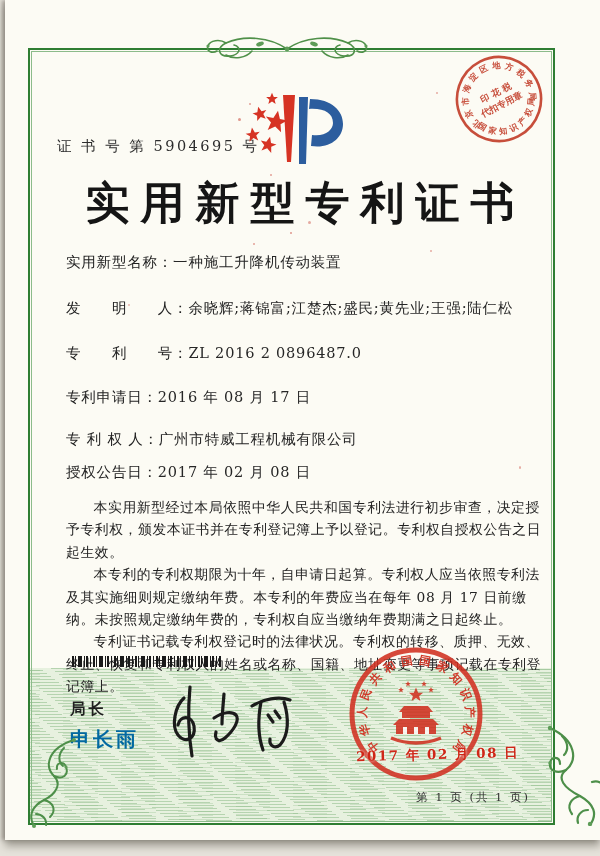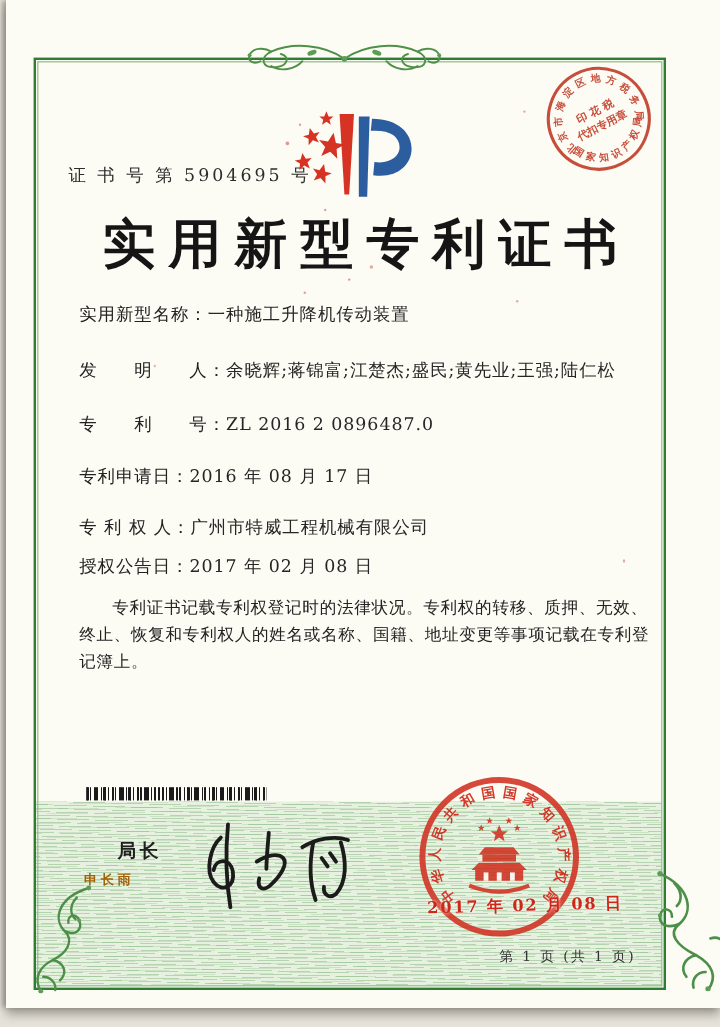--- a/index.html
+++ b/index.html
@@ -45,22 +45,22 @@
     position:absolute;left:66px;top:496px;width:476px;z-index:6;
     font-size:13.8px;line-height:22.4px;color:#232323;letter-spacing:.6px;
   }
   .body-text p{margin:0;text-indent:2em;}
   .barcode{
     position:absolute;left:72px;top:656px;width:150px;height:11px;z-index:6;
     background-image:
       repeating-linear-gradient(90deg,#1a1a1a 0 1px,transparent 1px 3px),
       repeating-linear-gradient(90deg,#1a1a1a 0 2px,transparent 2px 7px);
   }
-  .director-label{position:absolute;left:70px;top:699px;font-size:15.5px;font-weight:600;color:#1f1f1f;letter-spacing:3px;z-index:6;margin-left:28px;}
-  .director-name{position:absolute;left:70px;top:726px;font-size:11px;font-weight:600;color:#a16207;letter-spacing:3px;z-index:6;}
+  .director-label{position:absolute;left:70px;top:699px;font-size:15.5px;font-weight:600;color:#1f1f1f;letter-spacing:3px;z-index:6;}
+  .director-name{position:absolute;left:70px;top:726px;font-size:20px;font-weight:600;color:#0369a1;letter-spacing:3px;z-index:6;}
   .signature{position:absolute;left:162px;top:682px;z-index:7;}
   .seal{position:absolute;left:341px;top:639px;z-index:7;opacity:.95;}
   .date-stamp{
     position:absolute;left:356px;top:746px;z-index:8;color:#cf2617;
     font-size:13.5px;font-weight:bold;letter-spacing:1.5px;transform:rotate(-1.5deg);
     text-shadow:0 0 3px rgba(255,255,255,.9);white-space:nowrap;
   }
   .tax-stamp{position:absolute;left:441px;top:41px;z-index:9;opacity:.92;}
   .footer-page{
     position:absolute;left:30px;top:790px;width:500px;text-align:right;
@@ -134,20 +134,22 @@
 <div class="title">实用新型专利证书</div>
 
 <div class="field-row" style="top:253px"><span class="lbl">实用新型名称：</span><span>一种施工升降机传动装置</span></div>
 <div class="field-row" style="top:299px"><span class="lbl">发　　明　　人：</span><span>余晓辉;蒋锦富;江楚杰;盛民;黄先业;王强;陆仁松</span></div>
 <div class="field-row" style="top:344px"><span class="lbl">专　　利　　号：</span><span>ZL 2016 2 0896487.0</span></div>
 <div class="field-row" style="top:388px"><span class="lbl">专利申请日：</span><span>2016 年 08 月 17 日</span></div>
 <div class="field-row" style="top:430px"><span class="lbl">专 利 权 人：</span><span>广州市特威工程机械有限公司</span></div>
 <div class="field-row" style="top:463px"><span class="lbl">授权公告日：</span><span>2017 年 02 月 08 日</span></div>
 
 <div class="body-text">
+  <p>本实用新型经过本局依照中华人民共和国专利法进行初步审查，决定授予专利权，颁发本证书并在专利登记簿上予以登记。专利权自授权公告之日起生效。</p>
+  <p>本专利的专利权期限为十年，自申请日起算。专利权人应当依照专利法及其实施细则规定缴纳年费。本专利的年费应当在每年 08 月 17 日前缴纳。未按照规定缴纳年费的，专利权自应当缴纳年费期满之日起终止。</p>
   <p>专利证书记载专利权登记时的法律状况。专利权的转移、质押、无效、终止、恢复和专利权人的姓名或名称、国籍、地址变更等事项记载在专利登记簿上。</p>
 </div>
 
 <div class="barcode"></div>
 
 <div class="director-label">局长</div>
 <div class="director-name">申长雨</div>
 
 <svg class="signature" width="138" height="78" viewBox="0 0 138 78">
   <g stroke="#1b1b1b" stroke-width="3.2" fill="none" stroke-linecap="round" stroke-linejoin="round">

